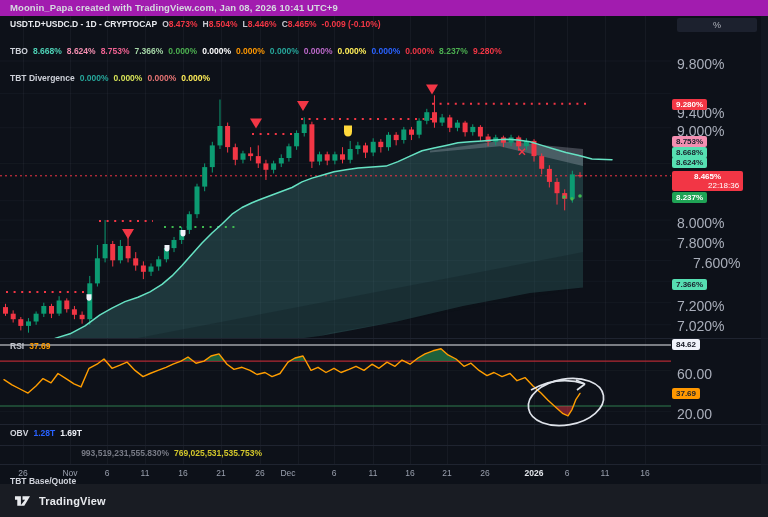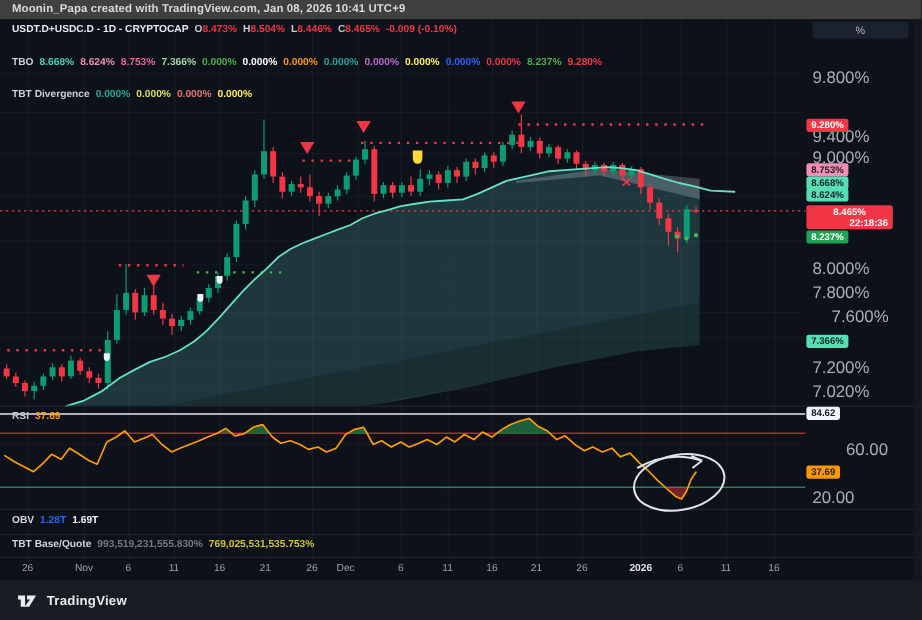--- a/index.html
+++ b/index.html
@@ -1,34 +1,34 @@
 <!DOCTYPE html>
 <html><head>
 <meta charset="utf-8">
 <style>
   html,body{margin:0;padding:0;background:#14161d;}
   *{box-sizing:border-box;font-family:"Liberation Sans",sans-serif;}
-  #root{position:relative;width:768px;height:517px;background:#404040;overflow:hidden;}
+  #root{position:relative;width:768px;height:517px;background:#a21caf;overflow:hidden;}
   #attribution{position:absolute;left:10px;top:2px;height:14px;font-size:9.5px;font-weight:700;color:#d6d9e0;letter-spacing:.1px;}
   #chart-region{position:absolute;left:0;top:16px;width:768px;height:468px;background:#0d1119;}
   #chart-svg{position:absolute;left:0;top:0;}
   
   #legend{position:absolute;left:10px;top:3px;display:flex;flex-direction:column;gap:17px;z-index:5;}
   .lrow{display:flex;align-items:center;gap:5px;font-size:8.5px;font-weight:600;white-space:nowrap;}
   .sym{color:#e8eaef;font-weight:700;}
   .olc span{color:#f23645;}
   .olc b{color:#c6c9d1;font-weight:600;}
   .chg{color:#f23645;}
   .ind-label{color:#cdd0d8;font-weight:600;}
   
   .pane-title{position:absolute;left:10px;display:flex;gap:5px;font-size:8.5px;font-weight:600;z-index:6;white-space:nowrap;}
   
   .plabel{position:absolute;left:677px;font-size:14px;color:#a9aeba;z-index:4;}
   .badge{position:absolute;left:672px;font-size:8px;font-weight:700;border-radius:2px;padding:1px 4px;line-height:9px;z-index:7;text-align:center;}
-  .badge .sub{font-weight:700;padding-left:32px;}
+  .badge .sub{font-weight:400;padding-left:32px;}
   #pct-btn{position:absolute;left:677px;top:2px;width:80px;height:14px;background:#1c212e;border-radius:2px;color:#b2b5be;font-size:9px;display:flex;align-items:center;justify-content:center;z-index:8;}
   
   .tlabel{position:absolute;top:452px;transform:translateX(-50%);font-size:8.5px;color:#9aa0ae;z-index:4;}
   .tlabel.bold{color:#e2e5ea;font-weight:700;}
   #bottom-bar{position:absolute;left:0;top:484px;width:768px;height:33px;background:#191c23;display:flex;align-items:center;padding-left:13px;gap:7px;}
   #brand{font-size:11px;font-weight:700;color:#e9ebef;letter-spacing:.2px;}
   #sliver{position:absolute;left:761px;top:0;width:7px;height:468px;background:#161a23;opacity:.7;z-index:1;}
 </style>
 </head>
 <body>
@@ -309,36 +309,36 @@
     <div class="pane-title" style="top:325px;">
       <span style="color:#c3c6ce;">RSI</span>
       <span style="color:#ff9d00;">37.69</span>
     </div>
     <div class="pane-title" style="top:412px;">
       <span style="color:#d1d4dc;">OBV</span>
       <span style="color:#2962ff;">1.28T</span>
       <span style="color:#f0f3fa;">1.69T</span>
     </div>
     <div class="pane-title" style="top:432px;">
-      <span style="color:#d1d4dc;">TBT Base/Quote</span>
+      <span style="color:#d1d4dc;margin-top:28px;">TBT Base/Quote</span>
       <span style="color:#787b86;">993,519,231,555.830%</span>
       <span style="color:#d3c72b;">769,025,531,535.753%</span>
     </div>
 
     <div id="pct-btn">%</div>
     <div id="price-axis">
         <div class="plabel" style="top: 40px;">9.800%</div>
         <div class="plabel" style="top: 89px;">9.400%</div>
         <div class="plabel" style="top: 106.764px;">9.000%</div>
         <div class="plabel" style="top: 199.106px;">8.000%</div>
         <div class="plabel" style="top: 218.955px;">7.800%</div>
         <div class="plabel" style="top: 239.32px; margin-left: 16px;">7.600%</div>
         <div class="plabel" style="top: 281.708px;">7.200%</div>
         <div class="plabel" style="top: 301.557px;">7.020%</div>
-        <div class="plabel" style="top: 350px; margin-left: 28px;">60.00</div>
+        <div class="plabel" style="top: 350px;">60.00</div>
         <div class="plabel" style="top: 390px;">20.00</div>
         <div class="badge" style="top: 83px; background: rgb(242, 54, 69); color: rgb(255, 255, 255);">
           <div>9.280%</div>
         </div>
         <div class="badge" style="top: 120px; background: rgb(244, 143, 177); color: rgb(26, 31, 43);">
           <div>8.753%</div>
         </div>
         <div class="badge" style="top: 131px; background: rgb(86, 223, 178); color: rgb(26, 31, 43);">
           <div>8.668%</div>
         </div>

